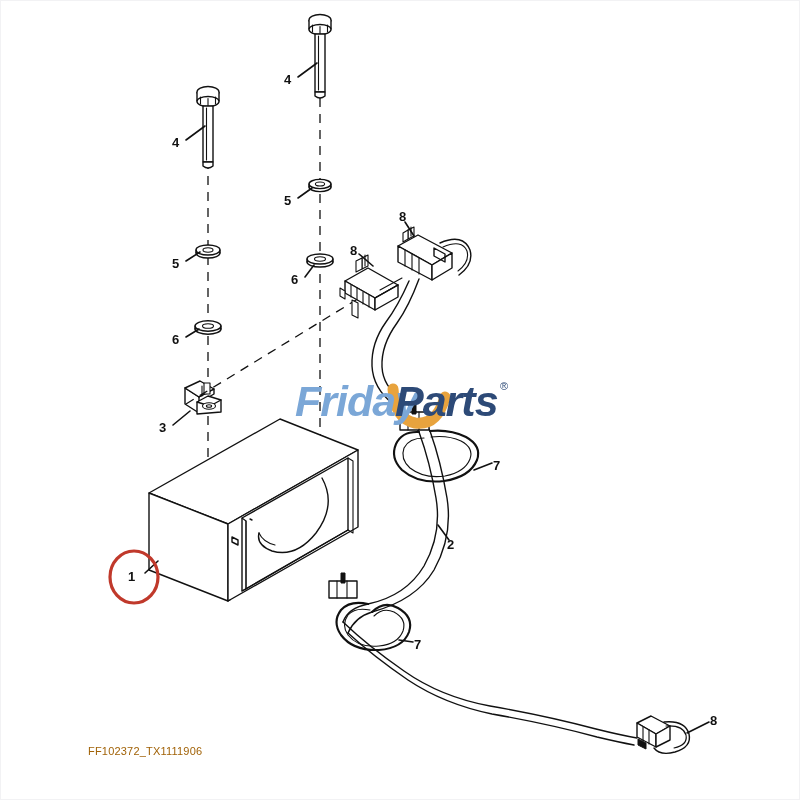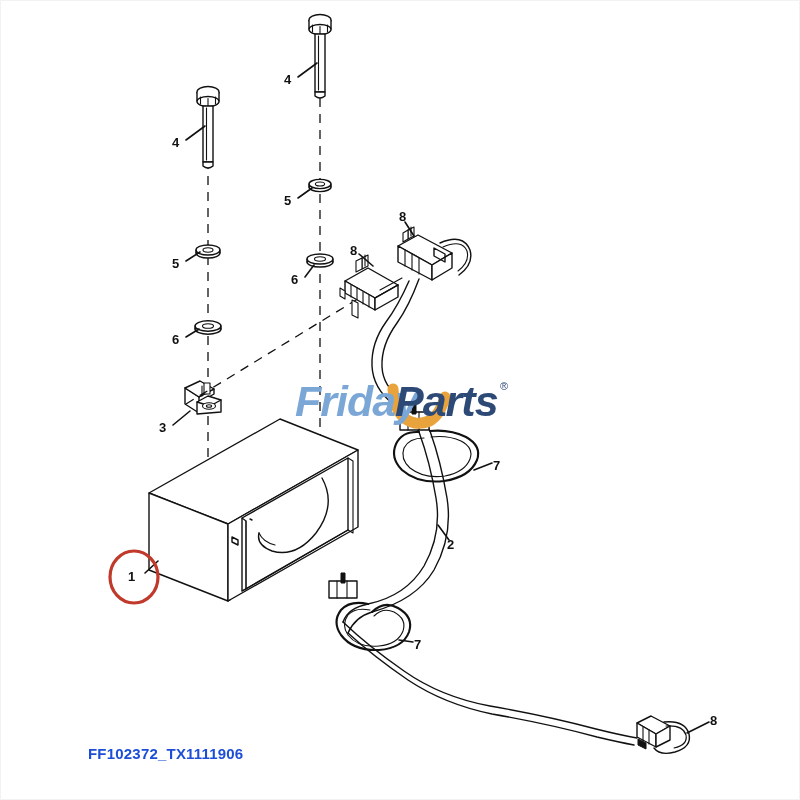--- a/index.html
+++ b/index.html
@@ -31,23 +31,23 @@
   #diagram-svg {
     position: absolute;
     left: 0;
     top: 0;
   }
   .caption {
     position: absolute;
     left: 88px;
     top: 745px;
     font-family: "Liberation Sans", sans-serif;
-    font-size: 15px;
-    font-weight: bold;
-    color: #1d4ed8;
+    font-size: 11px;
+    font-weight: normal;
+    color: #a16207;
     letter-spacing: 0.2px;
     white-space: nowrap;
   }
   .wm {
     position: absolute;
     pointer-events: none;
     font-family: "Liberation Sans", sans-serif;
     font-style: italic;
     font-weight: bold;
     font-size: 43px;

